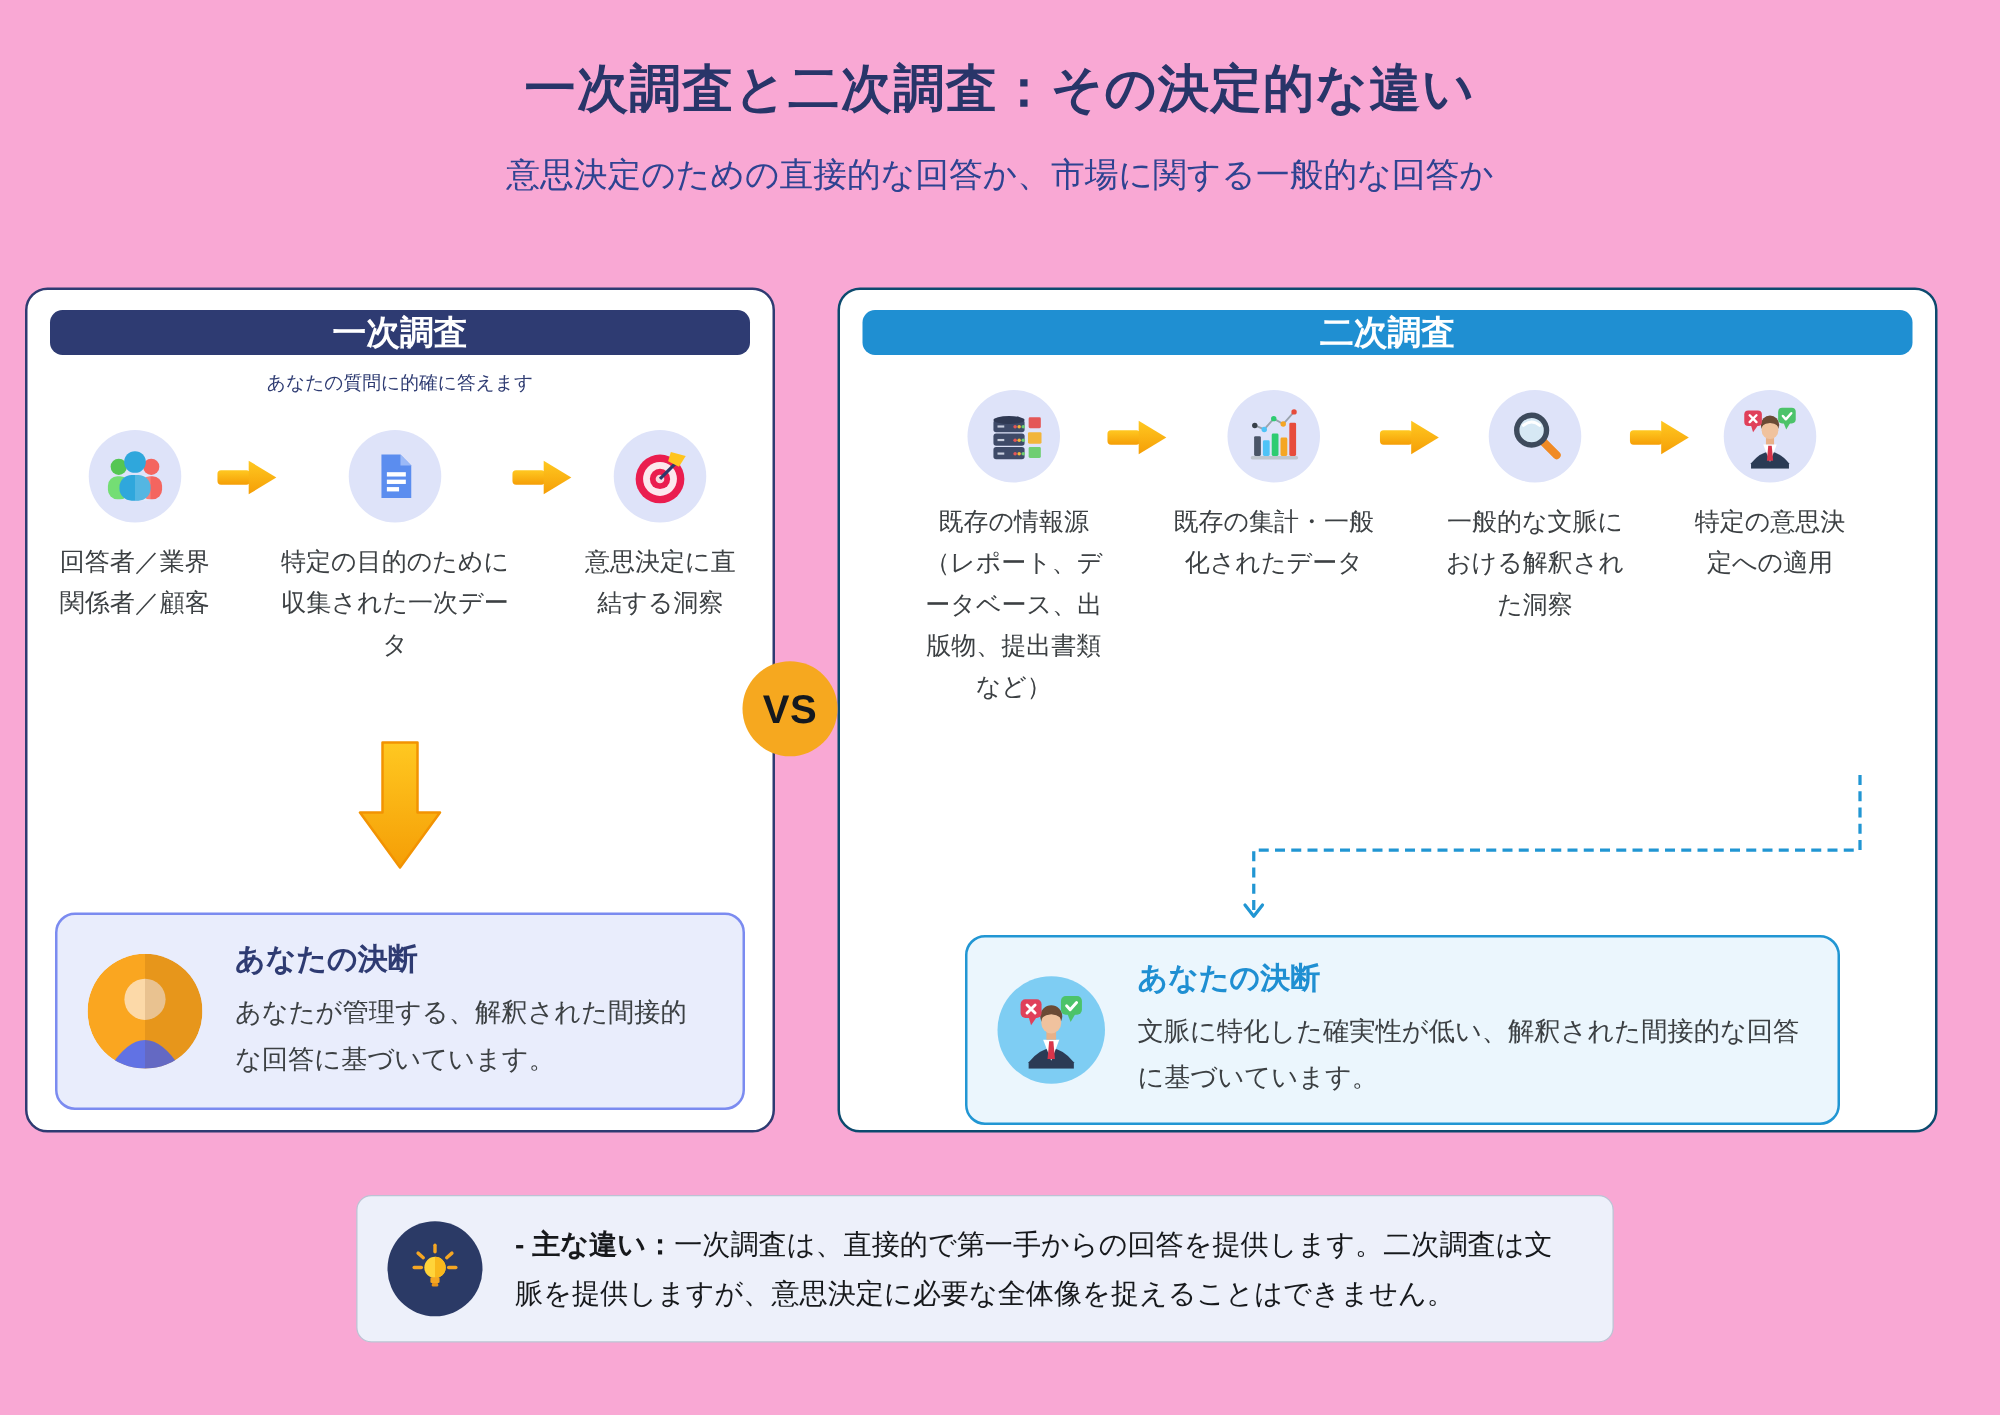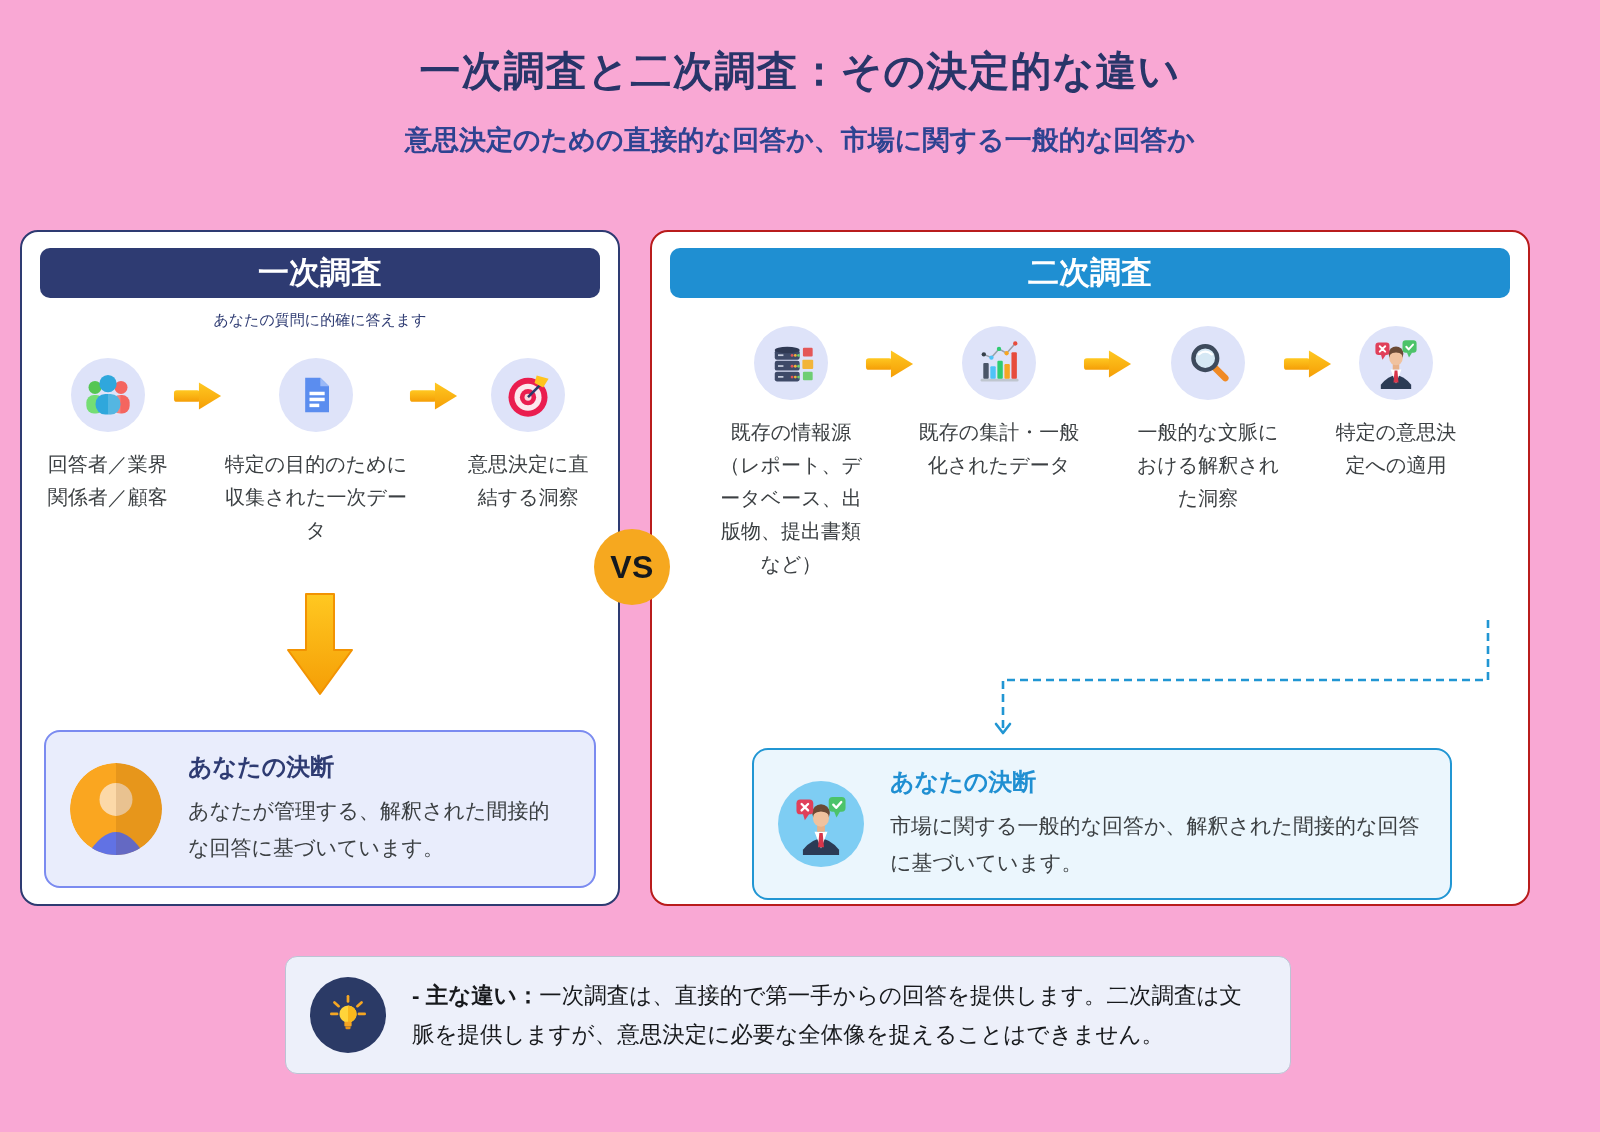--- a/index.html
+++ b/index.html
@@ -3,29 +3,29 @@
 <meta charset="utf-8">
 <style>
   * { margin:0; padding:0; box-sizing:border-box; }
   body { background:#ffffff; font-family:"Liberation Sans","DejaVu Sans",sans-serif; }
   .page { position:relative; width:1600px; height:1132px; background:#f9a8d4; overflow:hidden; margin:0 auto; }
 
   
   .main-title { position:absolute; top:44px; left:0; width:100%; text-align:center;
     font-size:41px; font-weight:800; color:#283569; letter-spacing:1px; }
   .main-subtitle { position:absolute; top:122px; left:0; width:100%; text-align:center;
-    font-size:27px; font-weight:700; color:#2e4391; }
+    font-size:27px; font-weight:400; color:#2e4391; }
 
   
   .panel { position:absolute; top:230px; background:#fff; border-radius:18px; }
   .panel.primary { left:20px; width:600px; height:676px; border:2px solid #2e3b72; }
-  .panel.secondary { left:650px; width:880px; height:676px; border:2px solid #b91c1c; }
-
-  .panel-header { margin:16px 18px 0; height:50px; border-radius:10px; display:flex;
-    align-items:center; justify-content:center; color:#fff; font-size:31px; font-weight:700; }
+  .panel.secondary { left:670px; width:880px; height:676px; border:2px solid #0c4a6e; }
+
+  .panel-header { margin:16px 18px 0; height:36px; border-radius:10px; display:flex;
+    align-items:center; justify-content:center; color:#fff; font-size:27px; font-weight:700; }
   .panel.primary .panel-header { background:#2e3b72; }
   .panel.secondary .panel-header { background:#1f8fd2; }
 
   .tagline { text-align:center; margin-top:13px; font-size:15px; }
   .panel.primary .tagline { color:#2e3b72; }
   .panel.secondary .tagline { color:#1f8fd2; }
 
   
   .flow { display:flex; align-items:flex-start; justify-content:center; }
   .panel.primary .flow { margin:28px 20px 0; }
@@ -292,21 +292,21 @@
           <rect x="5" y="5" width="13" height="11.5" rx="3" fill="#e0405a"></rect>
             <polygon points="10,16 15,16 11.5,21" fill="#e0405a"></polygon>
           <path d="M9 8.5 l5 5 M14 8.5 l-5 5" stroke="#fff" stroke-width="1.8" stroke-linecap="round"></path>
           <rect x="30" y="3" width="13" height="11.5" rx="3" fill="#4cc36a"></rect>
             <polygon points="34,14 39,14 36,19" fill="#4cc36a"></polygon>
           <path d="M33.5 9 l2.2 2.5 4 -4.5" fill="none" stroke="#fff" stroke-width="1.8" stroke-linecap="round" stroke-linejoin="round"></path>
         </svg>
       </div>
       <div class="decision-texts">
         <div class="decision-title">あなたの決断</div>
-        <div class="decision-body">市場に関する一般的な回答か、解釈された間接的な回答に基づいています。</div>
+        <div class="decision-body">文脈に特化した確実性が低い、解釈された間接的な回答に基づいています。</div>
       </div>
     </div>
   </div>
 
   <svg class="connector" width="515" height="132" viewBox="0 0 515 132">
     <polyline points="500,10 500,70 15,70 15,120" fill="none" stroke="#2196d3" stroke-width="2.6" stroke-dasharray="8 5"></polyline>
     <path d="M8 114 l7 9 7 -9" fill="none" stroke="#2196d3" stroke-width="2.6" stroke-linecap="round" stroke-linejoin="round"></path>
   </svg>
 
   <div class="vs-badge">VS</div>

